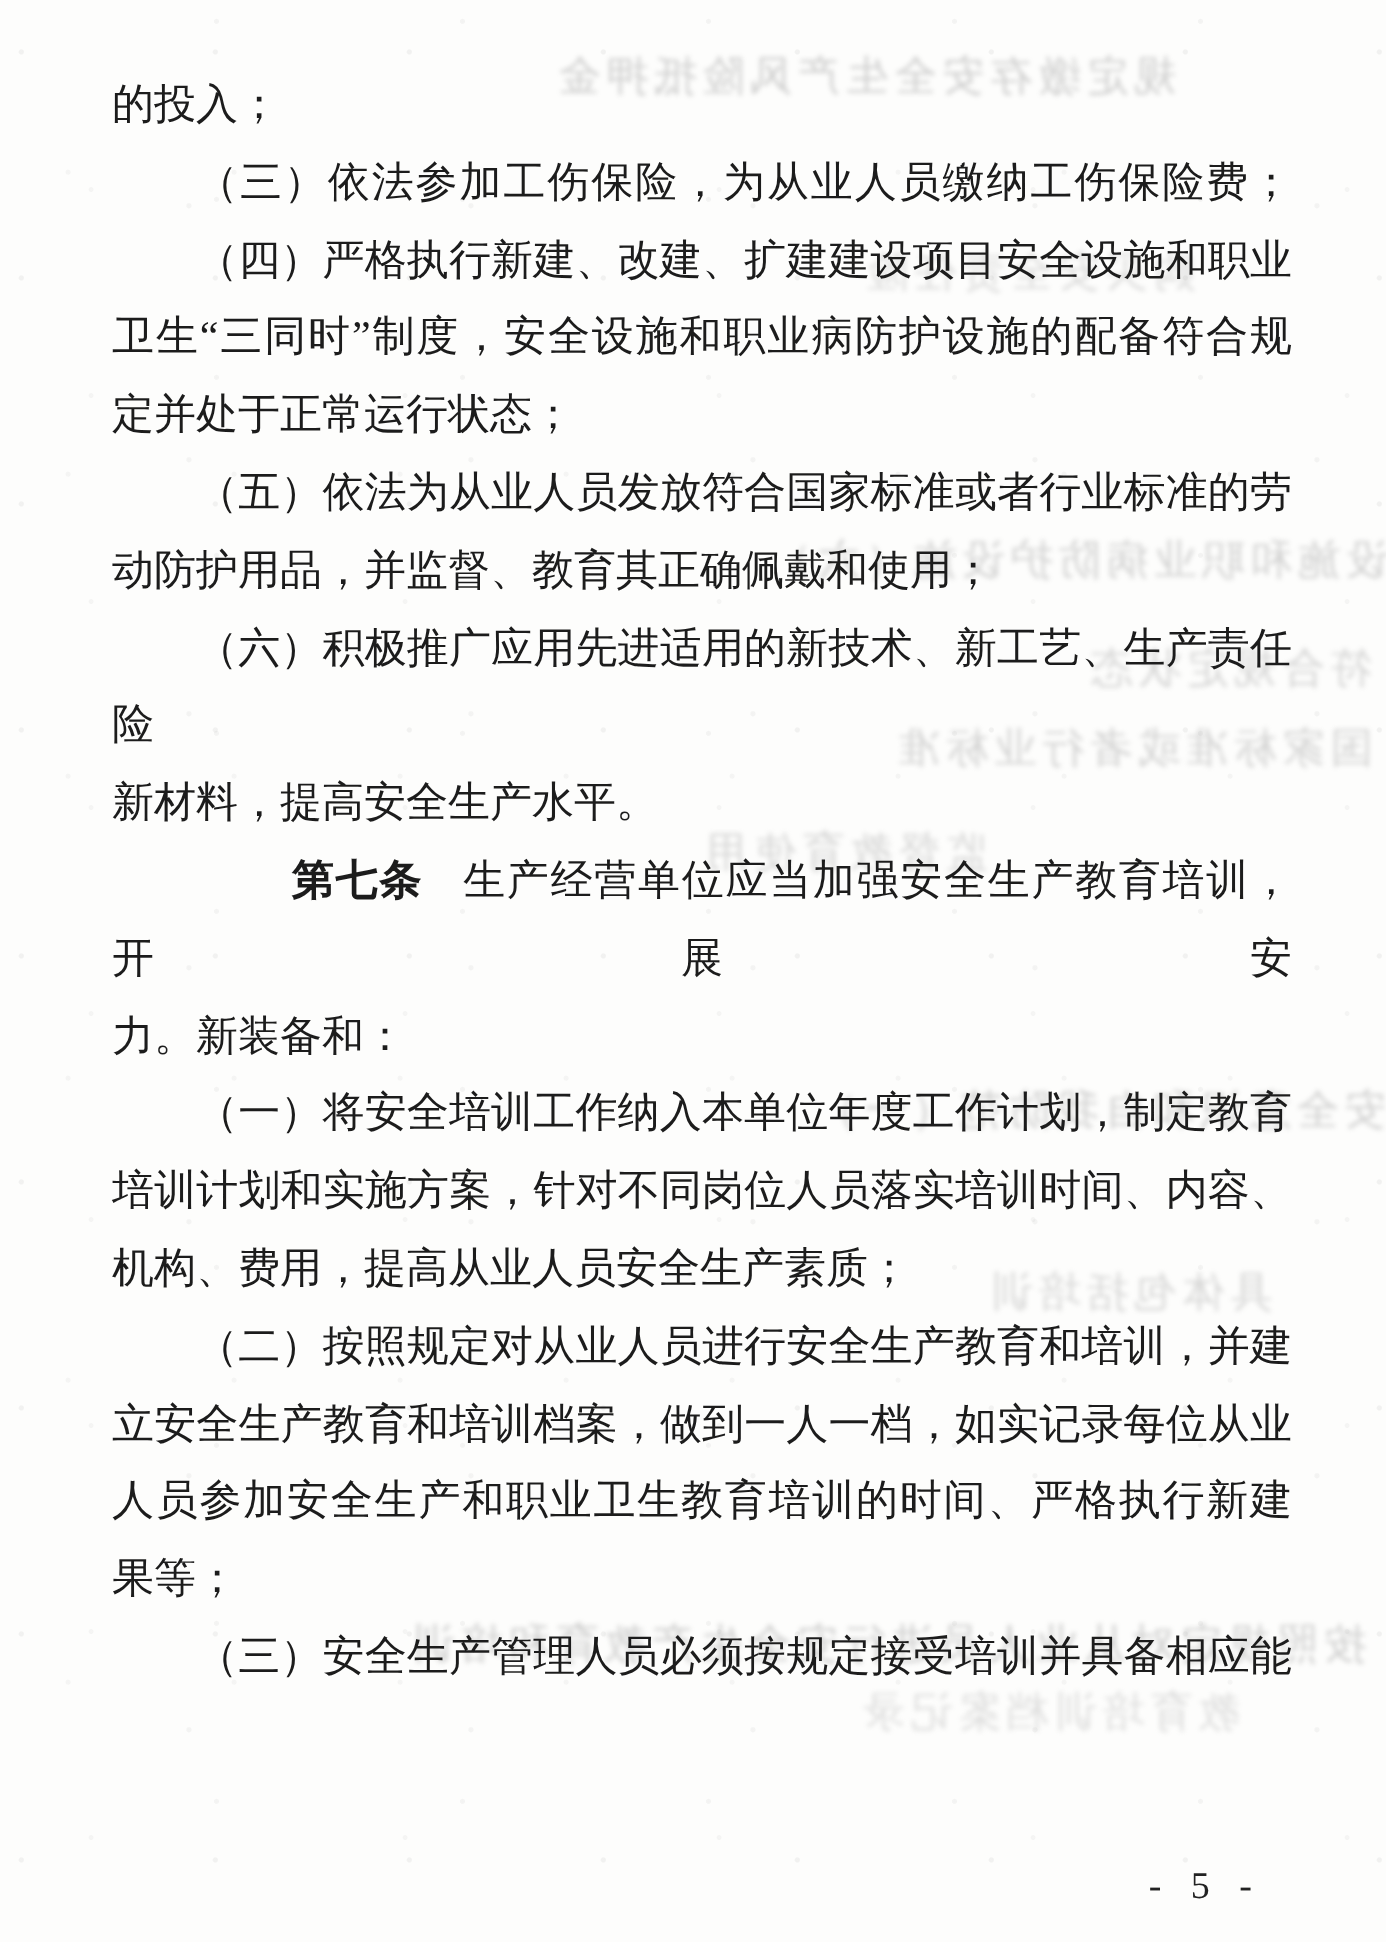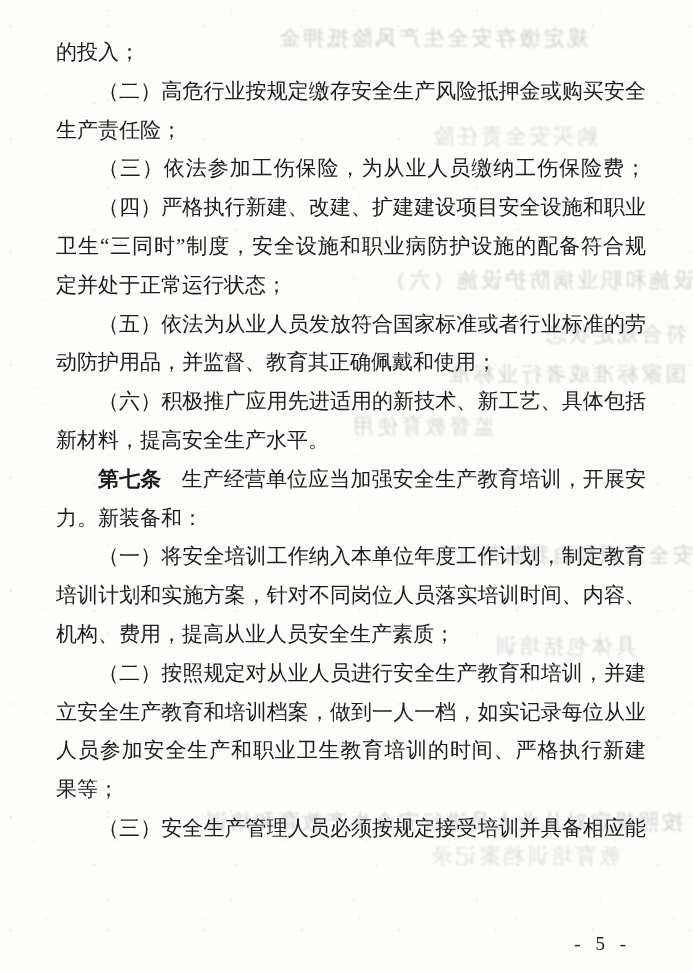--- a/index.html
+++ b/index.html
@@ -40,21 +40,21 @@
   .bleed-line:nth-child(10){top:842px;left:428px;opacity:.28;}
 
   .content{
     position:absolute;left:56px;top:33px;width:590px;
     font-size:21px;line-height:38.8px;color:#1c1c1c;
   }
   .para{margin:0;}
   .line{text-align:justify;}
   .line.fill{text-align-last:justify;}
   .line.ind{text-indent:42px;}
-  .lead{font-weight:bold;margin-right:20px;}
+  .lead{font-weight:bold;margin-right:20px;margin-left:48px;}
 
   .page-number{
     position:absolute;top:933px;right:62px;
     font-size:19px;letter-spacing:5px;color:#222;
   }
 </style>
 </head>
 <body>
 
 <div class="page">
@@ -68,37 +68,33 @@
       <span class="bleed-line">安全意识和自我防范（一）</span>
       <span class="bleed-line">具体包括培训</span>
       <span class="bleed-line">按照规定对从业人员进行安全生产教育和培训</span>
       <span class="bleed-line">教育培训档案记录</span>
     </div>
   <div class="content" id="doc-content">
       <div class="para">
         <div class="line">的投入；</div>
       </div>
       <div class="para">
-        <div class="line fill ind">（二）高危行业按规定缴存安全生产风险抵押金或购买安全</div>
-        <div class="line">生产责任险；</div>
-      </div>
-      <div class="para">
         <div class="line fill ind">（三）依法参加工伤保险，为从业人员缴纳工伤保险费；</div>
       </div>
       <div class="para">
         <div class="line fill ind">（四）严格执行新建、改建、扩建建设项目安全设施和职业</div>
         <div class="line fill">卫生“三同时”制度，安全设施和职业病防护设施的配备符合规</div>
         <div class="line">定并处于正常运行状态；</div>
       </div>
       <div class="para">
         <div class="line fill ind">（五）依法为从业人员发放符合国家标准或者行业标准的劳</div>
         <div class="line">动防护用品，并监督、教育其正确佩戴和使用；</div>
       </div>
       <div class="para">
-        <div class="line fill ind">（六）积极推广应用先进适用的新技术、新工艺、具体包括</div>
+        <div class="line fill ind">（六）积极推广应用先进适用的新技术、新工艺、生产责任险</div>
         <div class="line">新材料，提高安全生产水平。</div>
       </div>
       <div class="para">
         <div class="line fill ind"><span class="lead">第七条</span>生产经营单位应当加强安全生产教育培训，开展安</div>
         <div class="line">力。新装备和：</div>
       </div>
       <div class="para">
         <div class="line fill ind">（一）将安全培训工作纳入本单位年度工作计划，制定教育</div>
         <div class="line fill">培训计划和实施方案，针对不同岗位人员落实培训时间、内容、</div>
         <div class="line">机构、费用，提高从业人员安全生产素质；</div>

